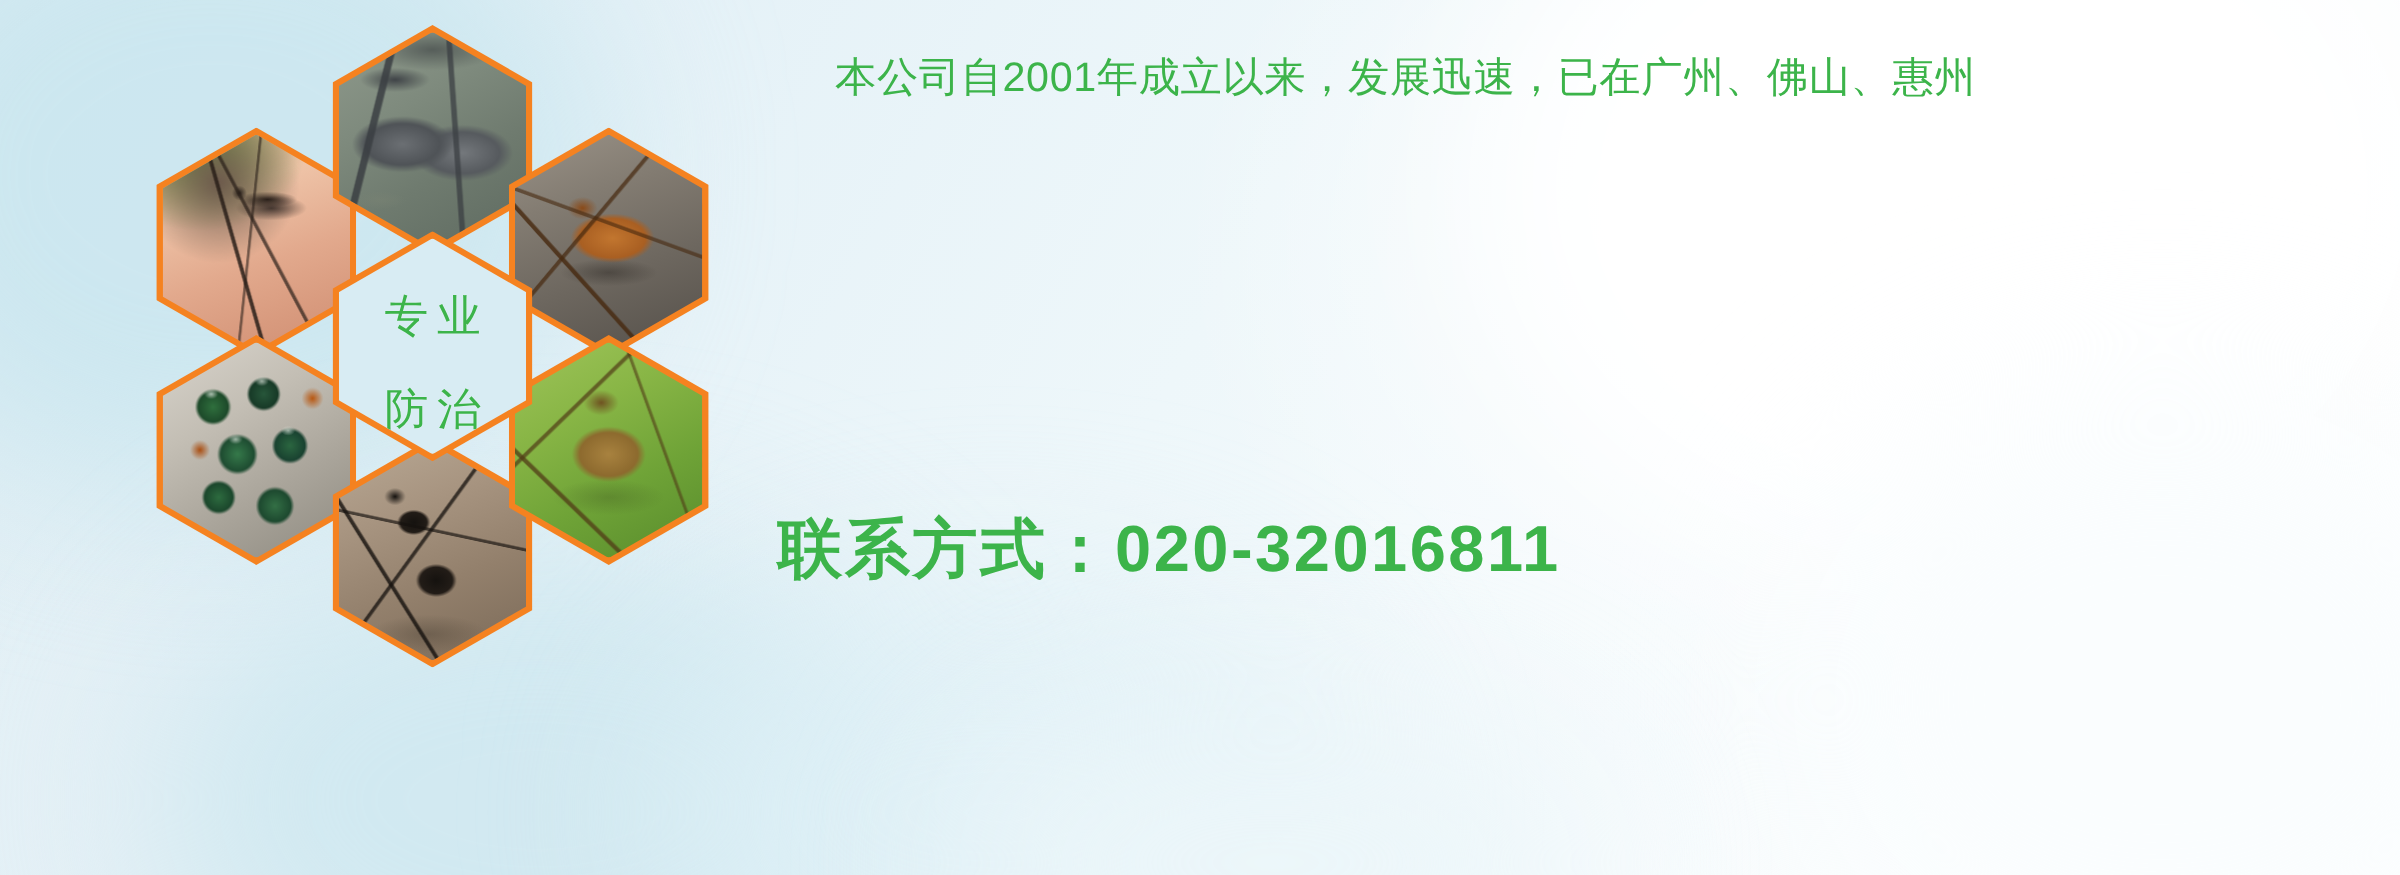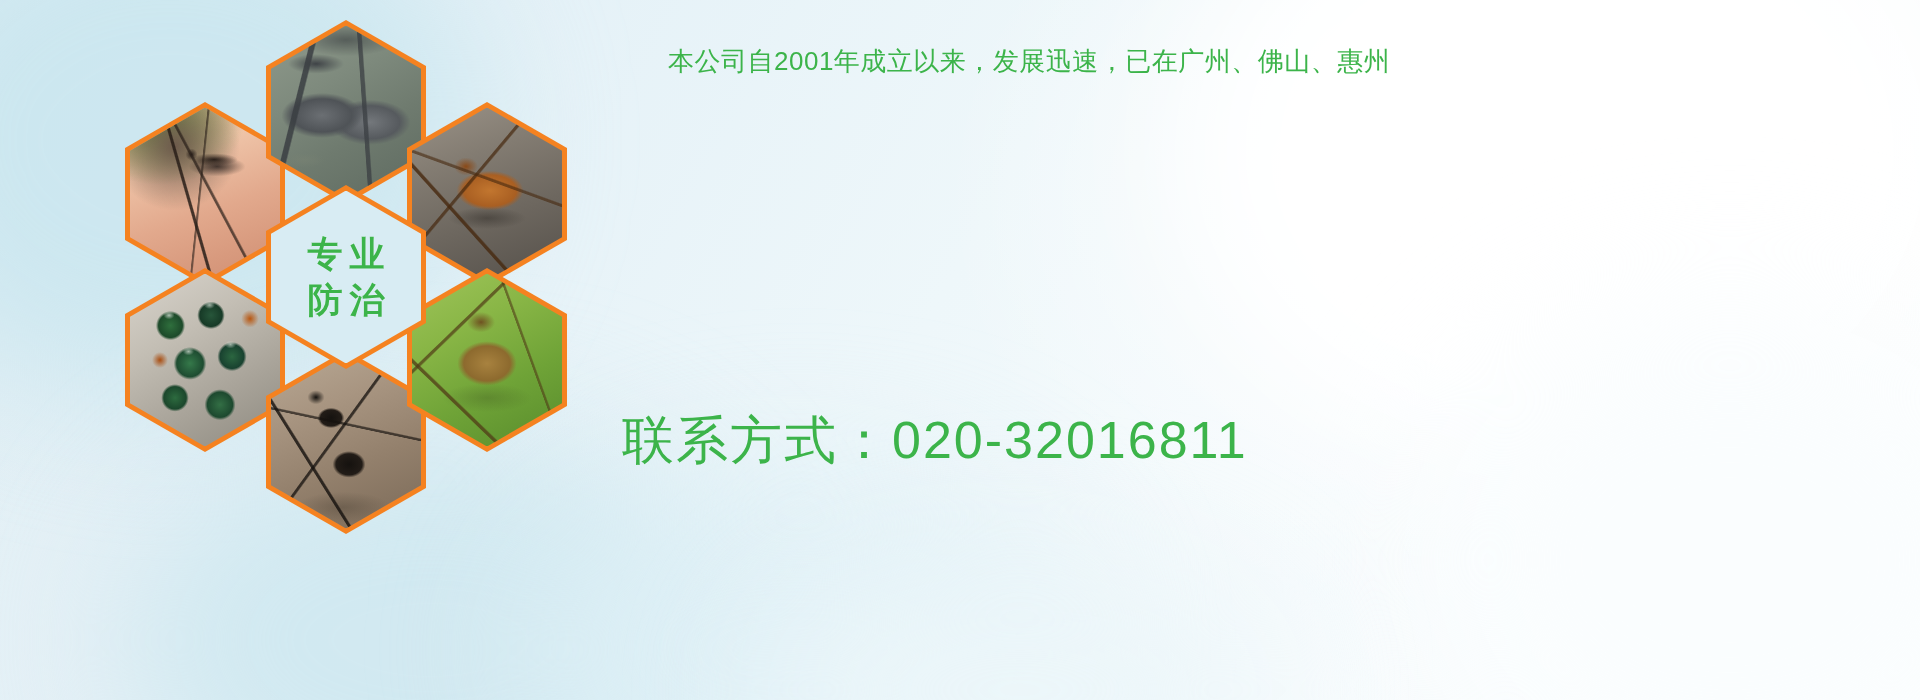--- a/index.html
+++ b/index.html
@@ -181,57 +181,58 @@
   .hex.center .inner {
     display: flex;
     flex-direction: column;
     align-items: center;
     justify-content: center;
     gap: 8px;
   }
   .hex-label-line {
     color: #3cb44a;
     font-size: 35px;
-    font-weight: 700;
+    font-weight: 400;
     letter-spacing: 7px;
     text-indent: 7px;
     line-height: 1.08;
     text-shadow: 0 0 1px rgba(255,255,255,0.6);
     white-space: nowrap;
+    margin-top: 28px;
   }
 
   
   #copy {
     position: absolute;
     left: 612px;
     top: 34px;
     width: 1270px;
   }
 
   #intro-paragraph {
     color: #3cb44a;
-    font-size: 26px;
+    font-size: 33px;
     line-height: 55px;
     font-weight: 500;
     letter-spacing: 0.5px;
   }
   #intro-paragraph .line { display: block; white-space: nowrap; }
   #intro-paragraph .line.first { text-indent: 56px; }
 
   #contact-block {
     position: absolute;
     left: 622px;
     top: 400px;
     width: 1280px;
     color: #3cb44a;
   }
   .contact-row {
     font-size: 52px;
     line-height: 80px;
-    font-weight: 400;
+    font-weight: 700;
     letter-spacing: 1px;
     white-space: nowrap;
   }
   .contact-label { letter-spacing: 2px; }
   .contact-phone { letter-spacing: 2px; }
   .contact-row.secondary { padding-left: 286px; }
 </style>
 </head>
 <body>
 

